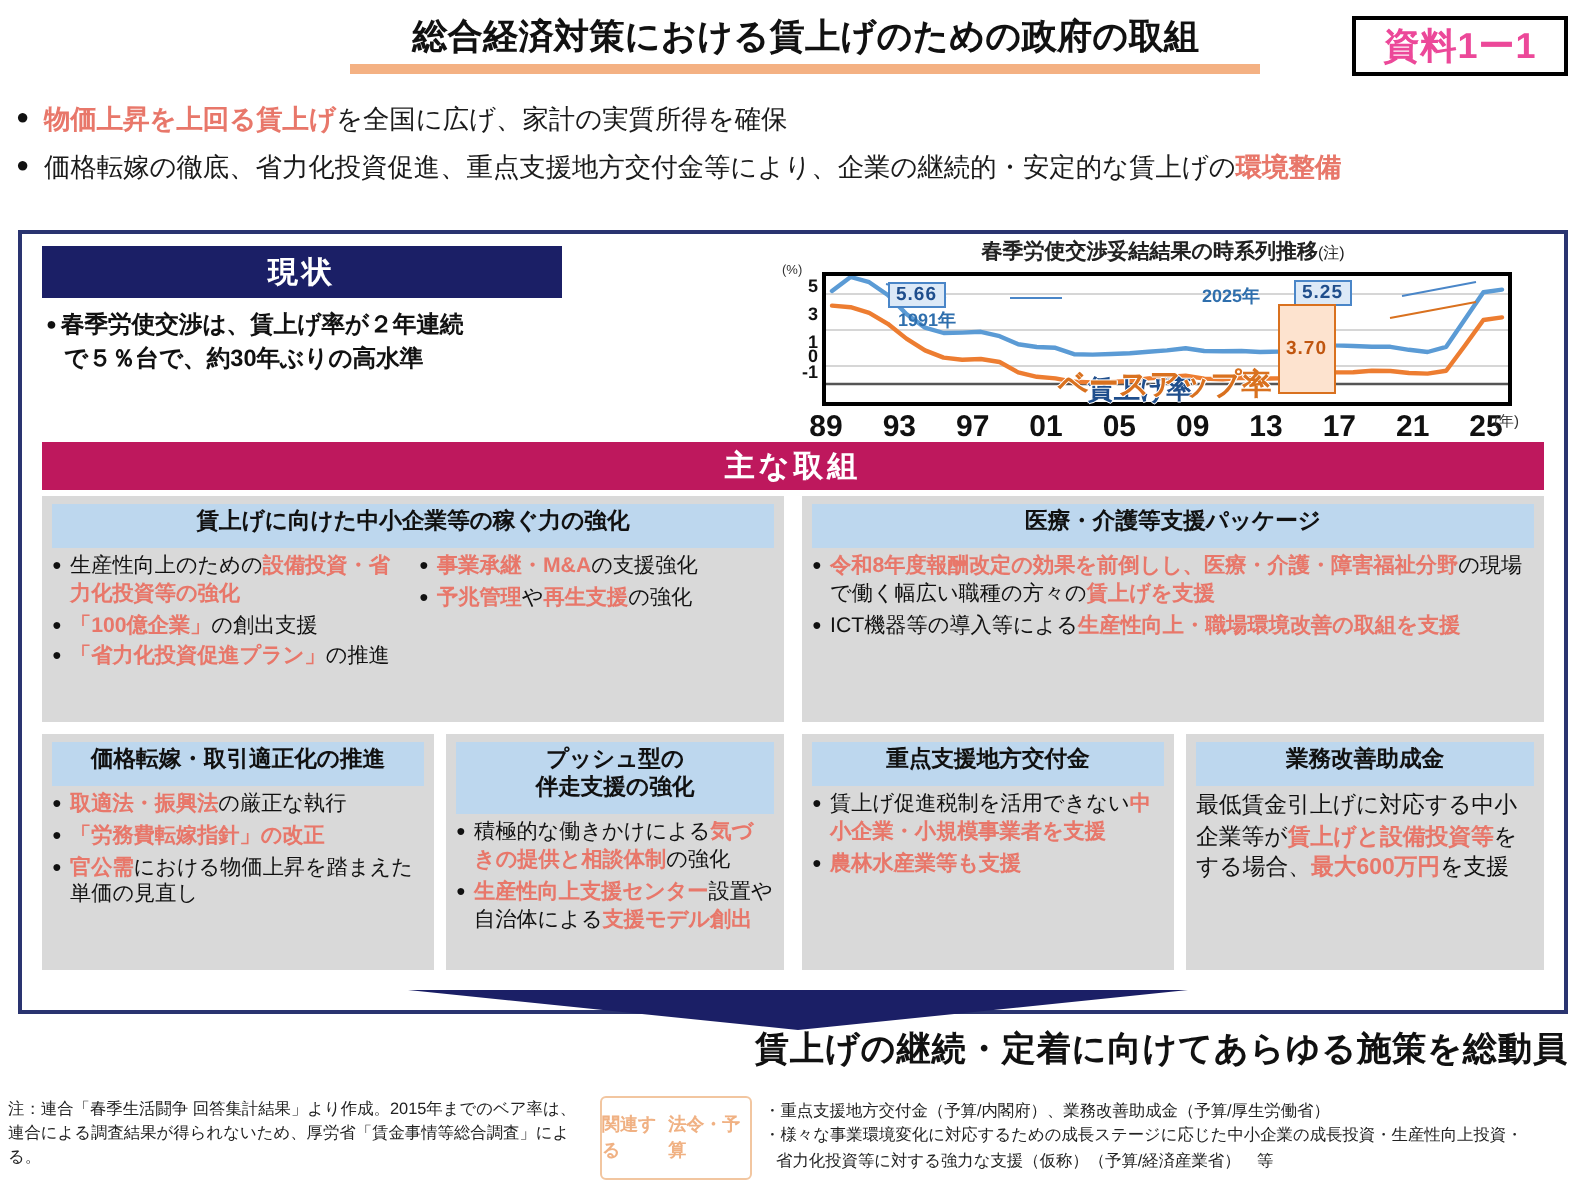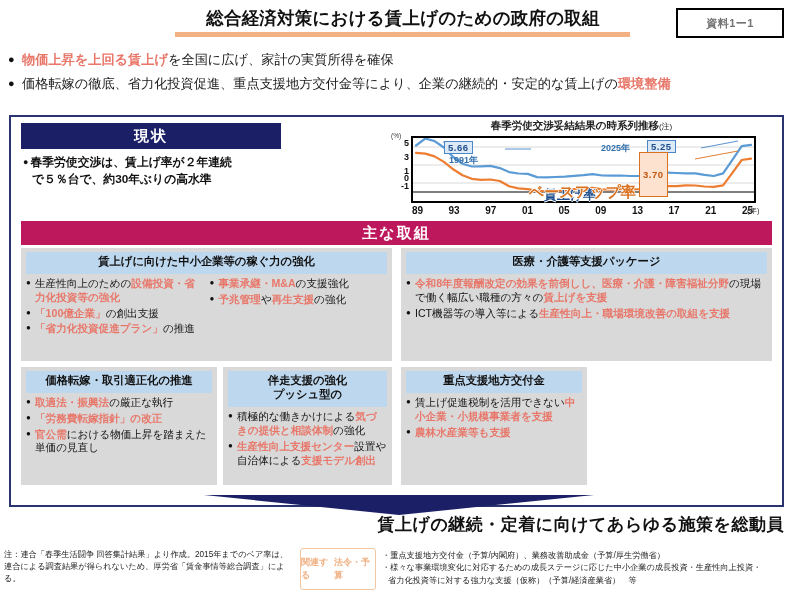--- a/index.html
+++ b/index.html
@@ -52,24 +52,24 @@
     position: absolute;
     left: 676px;
     top: 8px;
     width: 104px;
     height: 26px;
     border: 2px solid #000000;
     background: #ffffff;
     display: flex;
     align-items: center;
     justify-content: center;
-    font-size: 11px;
+    font-size: 18px;
     font-weight: bold;
     letter-spacing: 0.5px;
-    color: #737373;
+    color: #ec4899;
   }
 
   
   .lead {
     position: absolute;
     left: 8px;
     top: 52px;
     width: 785px;
   }
   .lead-row {
@@ -164,24 +164,24 @@
     left: 8px;
     font-size: 9px;
     color: #111;
     font-weight: bold;
     text-align: right;
     width: 12px;
   }
   .xtick {
     position: absolute;
     top: 86px;
-    font-size: 10px;
-    font-weight: bold;
-    color: #111;
-    text-align: right;
+    font-size: 15px;
+    font-weight: bold;
+    color: #111;
+    text-align: center;
     width: 20px;
   }
   .xunit {
     position: absolute;
     top: 87px; left: 358px;
     font-size: 7.5px; color: #333;
   }
   .cb-label {
     position: absolute;
     font-size: 9.5px;
@@ -494,22 +494,22 @@
               <span class="txt"><span class="r">「労務費転嫁指針」の改正</span></span>
             </div>
             <div class="gitem">
               <span class="bullet">●</span>
               <span class="txt"><span class="r">官公需</span><span class="">における物価上昇を踏まえた単価の見直し</span></span>
             </div>
           </div>
         </div>
         <div class="gbox" style="left: 202px; top: 119px; width: 169px; height: 118px;">
           <div class="gbox-title">
+            <div>プッシュ型の</div>
             <div>伴走支援の強化</div>
-            <div>プッシュ型の</div>
           </div>
           <div class="gitems">
             <div class="gitem">
               <span class="bullet">●</span>
               <span class="txt"><span class="">積極的な働きかけによる</span><span class="r">気づきの提供と相談体制</span><span class="">の強化</span></span>
             </div>
             <div class="gitem">
               <span class="bullet">●</span>
               <span class="txt"><span class="r">生産性向上支援センター</span><span class="">設置や自治体による</span><span class="r">支援モデル創出</span></span>
             </div>
@@ -520,20 +520,24 @@
           <div class="gitems">
             <div class="gitem">
               <span class="bullet">●</span>
               <span class="txt"><span class="">賃上げ促進税制を活用できない</span><span class="r">中小企業・小規模事業者を支援</span></span>
             </div>
             <div class="gitem">
               <span class="bullet">●</span>
               <span class="txt"><span class="r">農林水産業等も支援</span></span>
             </div>
           </div>
+        </div>
+        <div class="gbox" style="left: 572px; top: 119px; width: 179px; height: 118px;">
+          <div class="gbox-title">業務改善助成金</div>
+          <div class="gitems plain-para"><span class="">最低賃金引上げに対応する中小企業等が</span><span class="r">賃上げと設備投資等</span><span class="">をする場合、</span><span class="r">最大600万円</span><span class="">を支援</span></div>
         </div>
       </div>
   </div>
 
   <div class="arrow-banner">
     <div class="arrow-shape"></div>
     <div class="arrow-text">賃上げの継続・定着に向けてあらゆる施策を総動員</div>
   </div>
 
   <div class="footnote">

